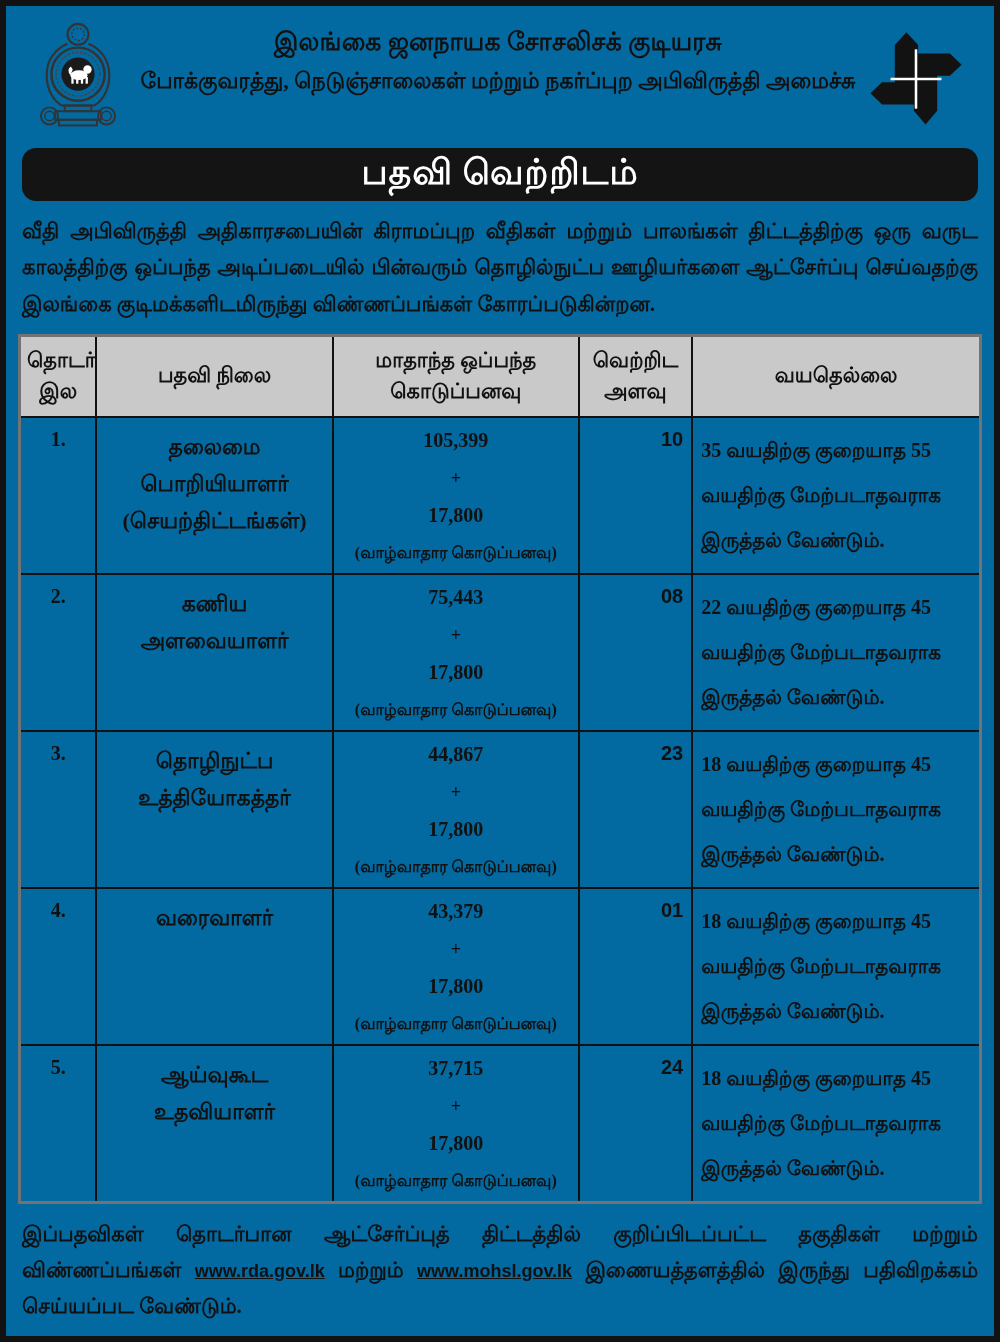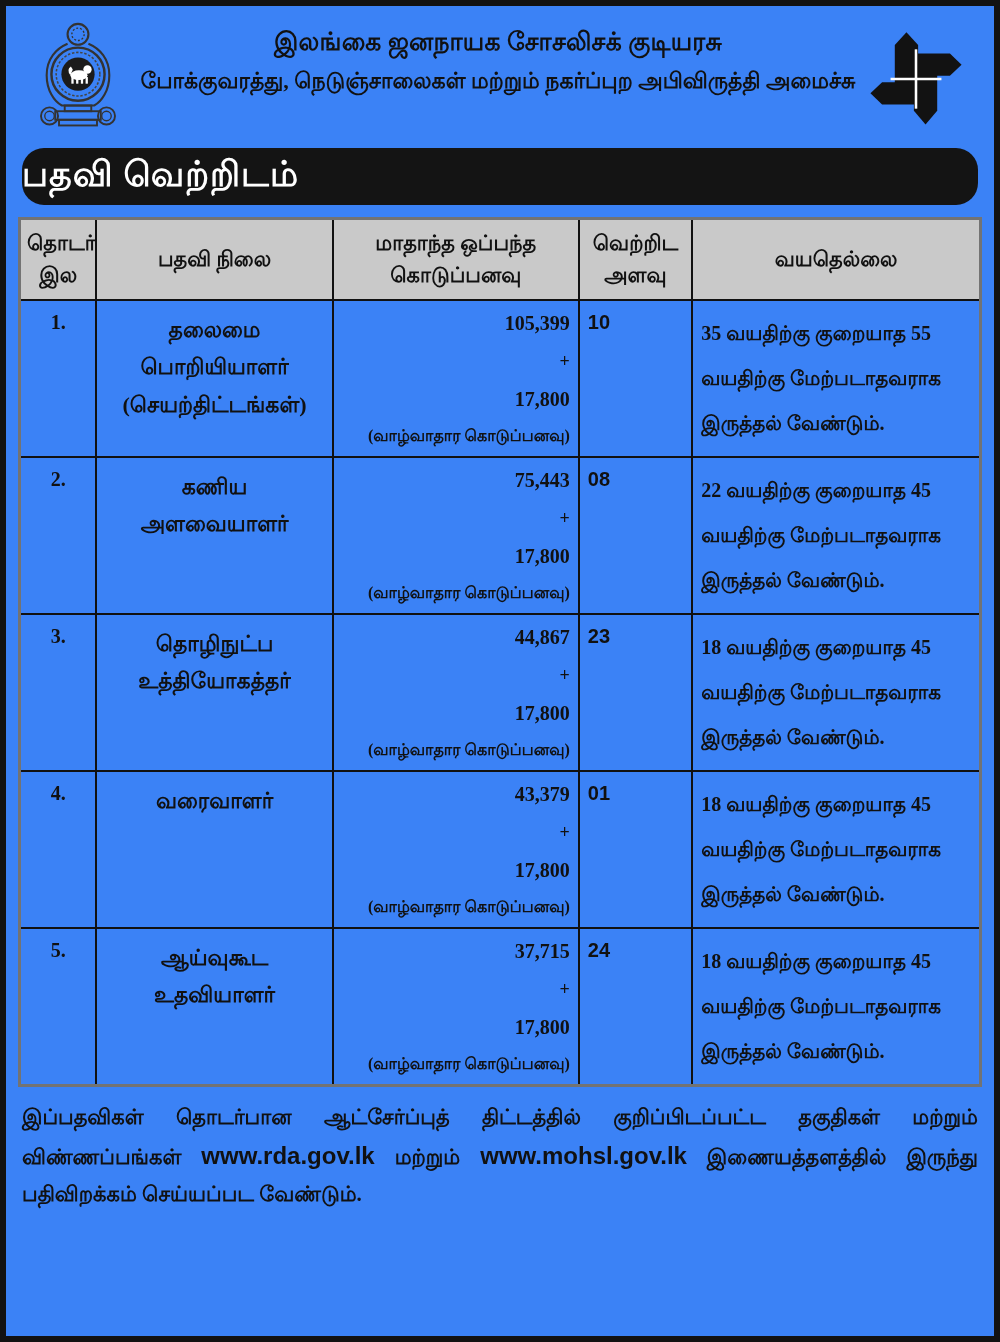--- a/index.html
+++ b/index.html
@@ -1,73 +1,73 @@
 <!DOCTYPE html>
 <html><head>
 <meta charset="utf-8">
 <style>
   * { box-sizing: border-box; margin: 0; padding: 0; }
   html,body { background:#ffffff; }
   body { font-family: "Liberation Serif", "DejaVu Serif", serif; color:#111; }
   .page {
     width: 1000px; height: 1342px;
     border: 6px solid #121212;
-    background: #3b82f6;
+    background: #0369a1;
     display: flex; flex-direction: column;
     overflow: hidden;
     position: relative;
   }
   
   .header { display:flex; align-items:flex-start; padding: 12px 18px 0 24px; }
   .emblem-wrap { width: 110px; flex: 0 0 110px; padding-top: 4px; }
   .titles { flex:1; text-align:center; padding-top: 10px; }
   .title-line1 { font-size: 25px; font-weight: bold; letter-spacing: .2px; }
   .title-line2 { font-size: 22px; font-weight: bold; margin-top: 9px; }
   .title-line3 { font-size: 31px; font-weight: bold; margin-top: 10px; }
   .logo-wrap { width: 120px; flex: 0 0 120px; display:flex; justify-content:center; padding-top: 8px; }
   
   .banner {
     margin: 10px 16px 0 16px;
     background: #141414;
-    border-radius: 22px;
+    border-radius: 14px;
     height: 57px;
-    display:flex; align-items:center; 
+    display:flex; align-items:center; justify-content:center;
   }
   .banner-text { color:#fff; font-size: 35px; font-weight: bold; letter-spacing: 1px; }
   
   .para {
     margin: 12px 16px 0 16px;
     font-size: 21px; font-weight: 600;
     text-align: justify;
     line-height: 1.72;
   }
-  .latin-bold { font-family: "Liberation Sans", sans-serif; font-weight: bold; font-size: 24px; }
+  .latin-bold { font-family: "Liberation Sans", sans-serif; font-weight: bold; font-size: 18px; text-decoration: underline; }
   
   table.vacancy {
     width: calc(100% - 24px);
     margin: 12px 12px 0 12px;
     border-collapse: collapse;
     border: 3px solid #737373;
     table-layout: fixed;
   }
   table.vacancy th, table.vacancy td { border: 2px solid #111; }
   table.vacancy th {
     background: #c9c9c9;
     font-size: 21px; font-weight: bold;
     text-align: center; vertical-align: middle;
     padding: 8px 6px; height: 66px; line-height: 1.5;
   }
   table.vacancy td { vertical-align: top; padding: 10px 8px; height: 101px; font-weight: 600; }
   td.c-no { text-align: center; font-size: 20px; }
   td.c-post { font-size: 22px; padding-left: 16px; line-height: 1.7; text-align: center; }
-  td.c-pay { text-align: right; font-size: 20px; }
+  td.c-pay { text-align: center; font-size: 20px; }
   .pay-stack { display:flex; flex-direction:column; justify-content:space-between; height: 100%; line-height:1.25; }
   .pay-plus { font-size: 18px; }
   .pay-note { font-size: 16px; white-space: nowrap; }
-  td.c-vac { text-align: left; font-size: 20px; font-family: "Liberation Sans", sans-serif; font-weight: bold; }
+  td.c-vac { text-align: right; font-size: 20px; font-family: "Liberation Sans", sans-serif; font-weight: bold; }
   td.c-age { text-align: left; font-size: 20px; line-height: 2.25; padding: 10px 18px; }
 </style>
 </head>
 <body>
 
 <div class="page">
 
   <div class="header">
     <div class="emblem-wrap">
       <svg viewBox="0 0 100 118" width="96" height="112" aria-hidden="true">
@@ -110,20 +110,21 @@
         <line x1="50" y1="22" x2="50" y2="78" stroke="#ffffff" stroke-width="2.4"></line>
         <line x1="26" y1="50" x2="74" y2="50" stroke="#ffffff" stroke-width="2.4"></line>
       </svg>
     </div>
   </div>
 
   <div class="banner">
     <span class="banner-text">பதவி வெற்றிடம்</span>
   </div>
 
+  <p class="para">வீதி அபிவிருத்தி அதிகாரசபையின் கிராமப்புற வீதிகள் மற்றும் பாலங்கள் திட்டத்திற்கு ஒரு வருட காலத்திற்கு ஒப்பந்த அடிப்படையில் பின்வரும் தொழில்நுட்ப ஊழியர்களை ஆட்சேர்ப்பு செய்வதற்கு இலங்கை குடிமக்களிடமிருந்து விண்ணப்பங்கள் கோரப்படுகின்றன.</p>
 
   <table class="vacancy">
     <colgroup>
       <col style="width:8%">
         <col style="width:24.6%">
         <col style="width:25.6%">
         <col style="width:11.8%">
         <col style="width:30%">
     </colgroup>
     <thead>

